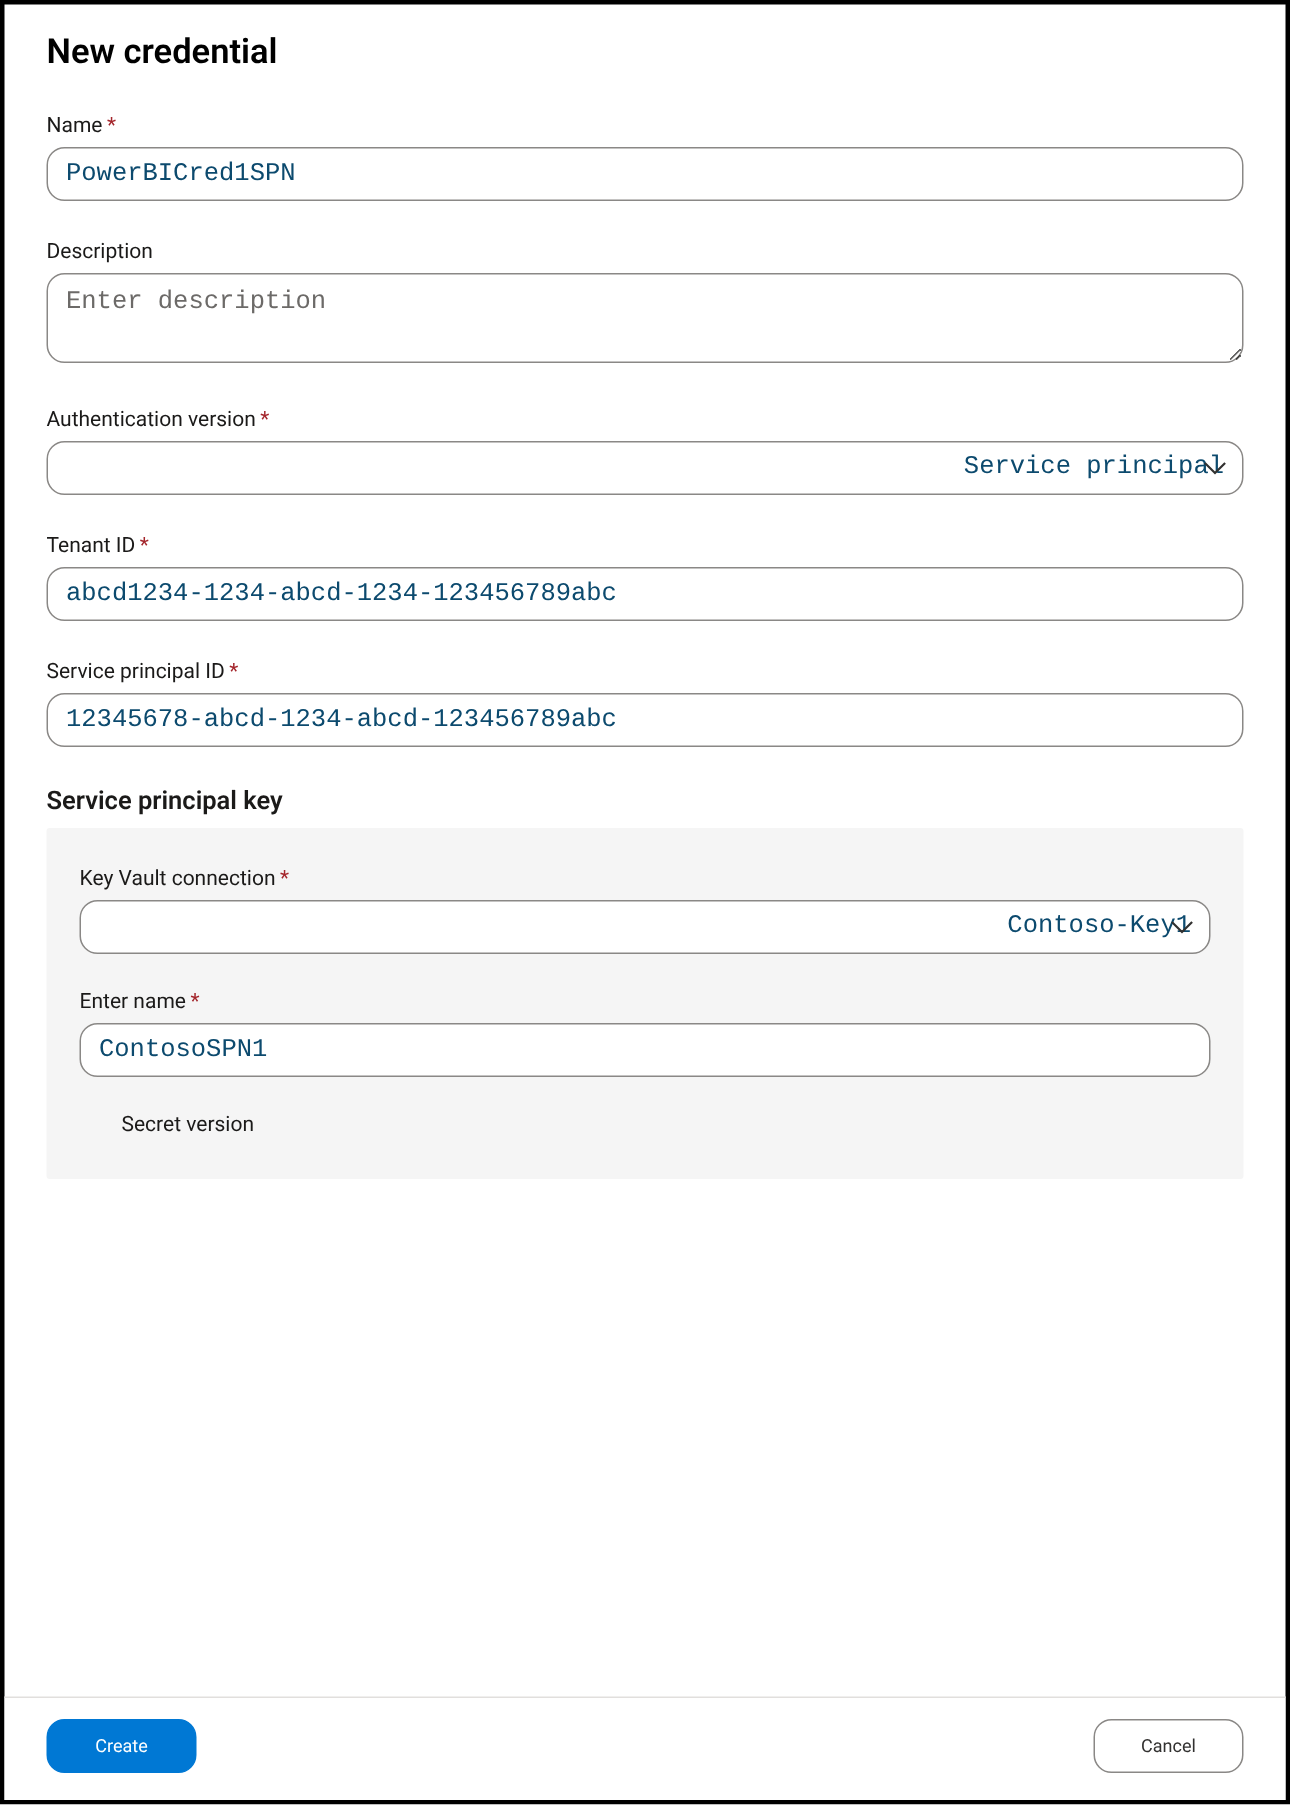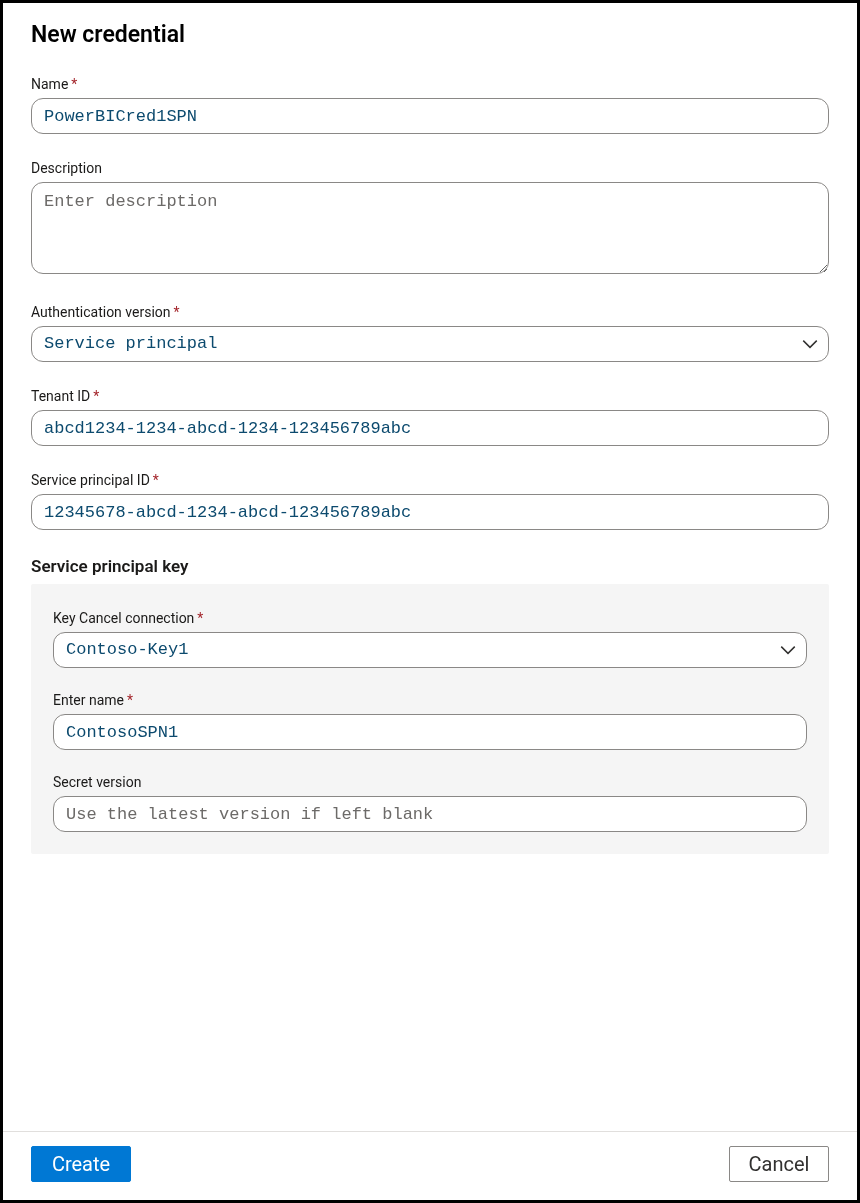--- a/index.html
+++ b/index.html
@@ -43,69 +43,70 @@
     background: #fff;
     font-family: Liberation Mono, monospace;
     font-size: 17px;
     color: #0c4a6e;
     padding: 6px 12px;
     line-height: 22px;
     border-radius: 12px;
   }
   .text-input::placeholder, .textarea-input::placeholder { color: #6c6a68; }
   .text-input { height: 36px; }
-  .textarea-input { height: 92px; resize: both; padding-top: 8px; }
+  .textarea-input { height: 60px; resize: both; padding-top: 8px; }
   .select-wrap {
     position: relative;
     width: 100%;
   }
   .select-input {
     height: 36px;
     appearance: none;
     -webkit-appearance: none;
     cursor: pointer;
+    text-align: right;
   }
   .chevron {
     position: absolute;
     right: 10px; top: 50%;
     transform: translateY(-50%);
     pointer-events: none;
   }
   .chevron svg { display: block; }
 
   .group-box {
     background: #f5f5f5;
     padding: 26px 22px 22px 22px;
     border-radius: 2px;
     margin-top: 8px;
   }
   .group-box .field { margin-bottom: 24px; }
-  .group-box .field:last-child { margin-bottom: 0; }
+  .group-box .field:last-child { margin-bottom: 0; margin-left: 28px; }
   .group-title {
     font-size: 17px;
     font-weight: 600;
     color: #1b1a19;
     margin-bottom: 6px;
   }
 
   .footer {
     flex: 0 0 auto;
     border-top: 1px solid #e1dfdd;
     padding: 14px 28px 18px 28px;
     display: flex;
     justify-content: space-between;
     align-items: center;
     background: #fff;
   }
   .btn {
     min-width: 100px;
     height: 36px;
-    font-size: 20px;
+    font-size: 12px;
     font-family: inherit;
-    border-radius: 2px;
+    border-radius: 12px;
     cursor: pointer;
     padding: 0 18px;
     line-height: 34px;
     text-align: center;
   }
   .btn-primary {
     background: #0078d4;
     color: #fff;
     border: 1px solid #0078d4;
   }
@@ -163,42 +164,41 @@
       </label>
       <input type="text" class="text-input" value="12345678-abcd-1234-abcd-123456789abc" style="">
     </div>
 
     <div>
       <div class="group-title">Service principal key</div>
       <div class="group-box">
 
         <div class="field">
           <label class="field-label">
-            <span>Key Cancel connection</span><span class="required-asterisk">*</span>
+            <span>Key Vault connection</span><span class="required-asterisk">*</span>
           </label>
           <div class="select-wrap">
             <div class="select-input" role="button" tabindex="0">Contoso-Key1</div>
             <span class="chevron">
               <svg width="18" height="18" viewBox="0 0 16 16">
                   <path d="M2 5 L8 11 L14 5" fill="none" stroke="#323130" stroke-width="1.3"></path>
                 </svg>
             </span>
           </div>
         </div>
 
         <div class="field">
           <label class="field-label">
             <span>Enter name</span><span class="required-asterisk">*</span>
           </label>
           <input type="text" class="text-input" value="ContosoSPN1" style="">
         </div>
 
         <div class="field">
           <label class="field-label">Secret version</label>
-          <input type="text" class="text-input" placeholder="Use the latest version if left blank" style="">
         </div>
 
       </div>
     </div>
 
   </div>
 
   <div class="footer">
     <button class="btn btn-primary">Create</button>
     <button class="btn btn-secondary">Cancel</button>

